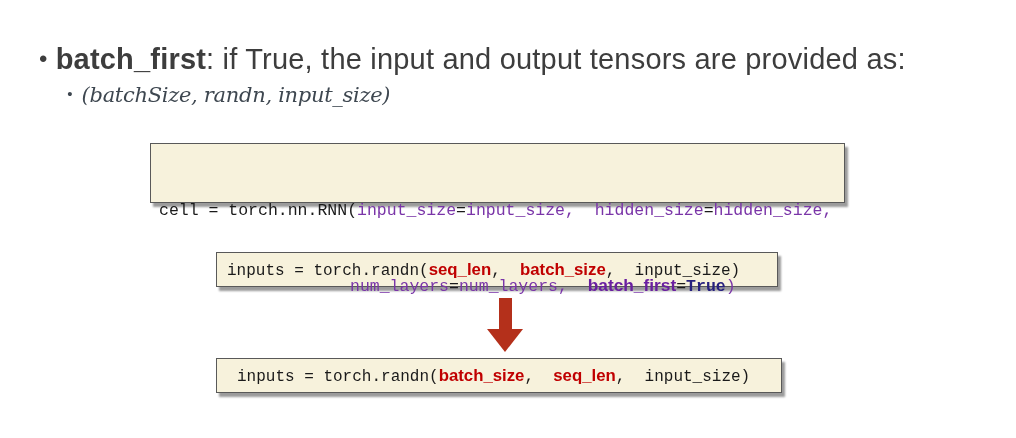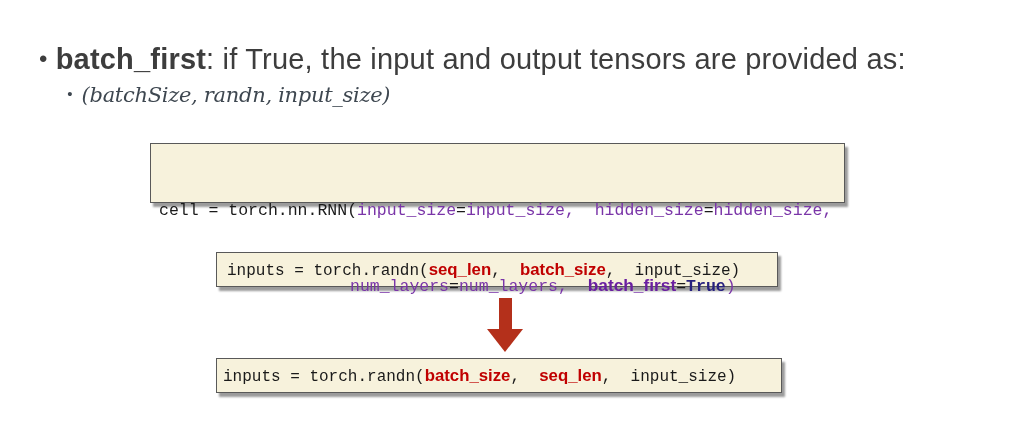--- a/index.html
+++ b/index.html
@@ -67,21 +67,21 @@
     width: 562px; height: 35px;
     font-size: 16px;
     display: flex; align-items: center;
     padding-left: 10px;
   }
   #inputs-box-batch {
     left: 216px; top: 358px;
     width: 566px; height: 35px;
     font-size: 16px;
     display: flex; align-items: center;
-    padding-left: 6px;
+    padding-left: 20px;
   }
 
   
   .tk-plain  { color: #1a1a1a; }
   .tk-purple { color: #7a35a8; }
   .tk-kw-purple {
     font-family: "Liberation Sans", sans-serif;
     font-weight: bold;
     color: #6a1fa0;
     font-size: 1.05em;

